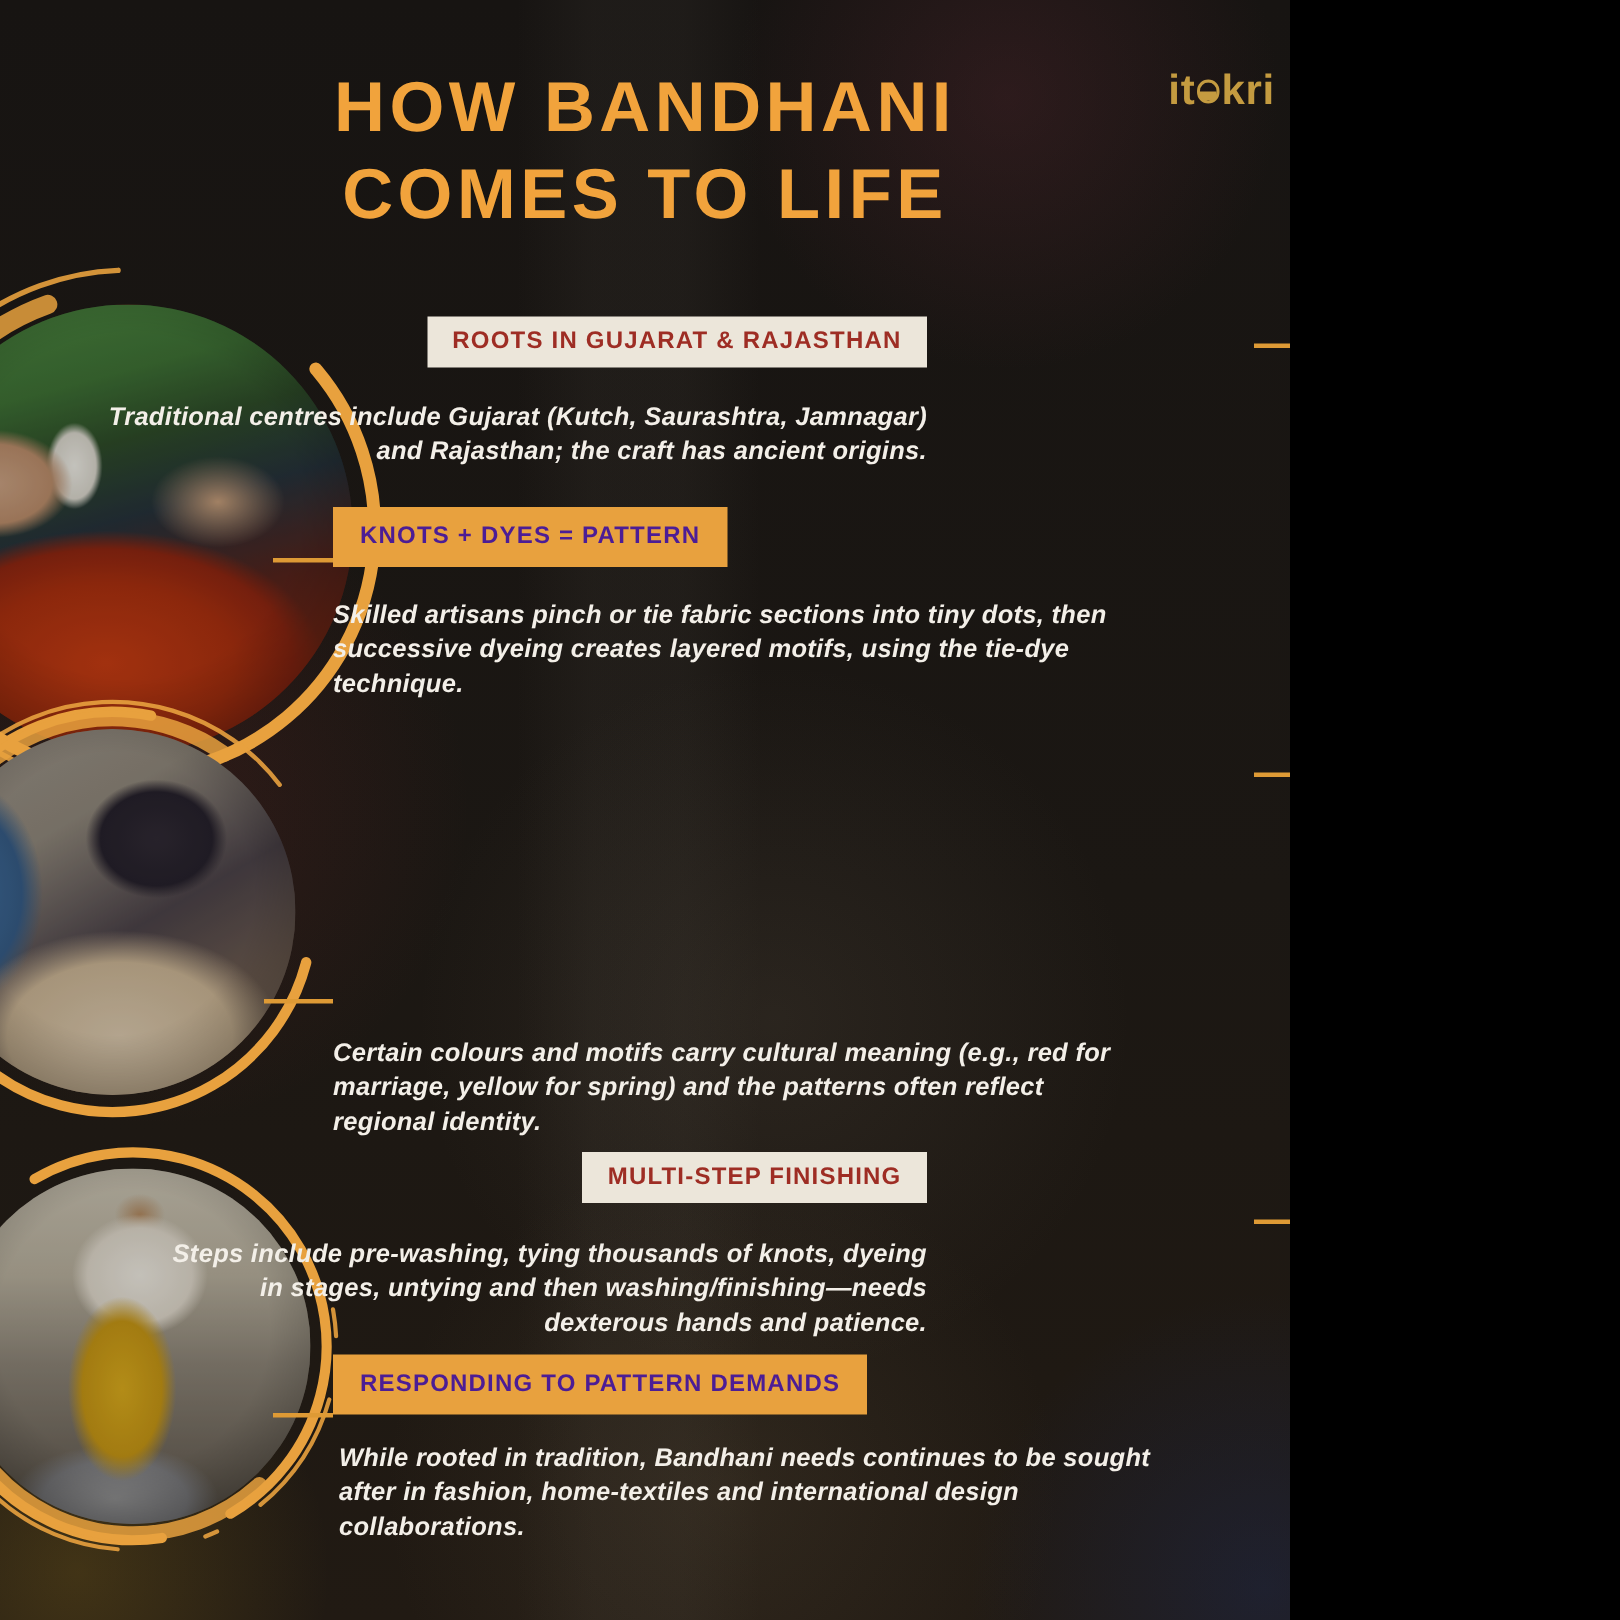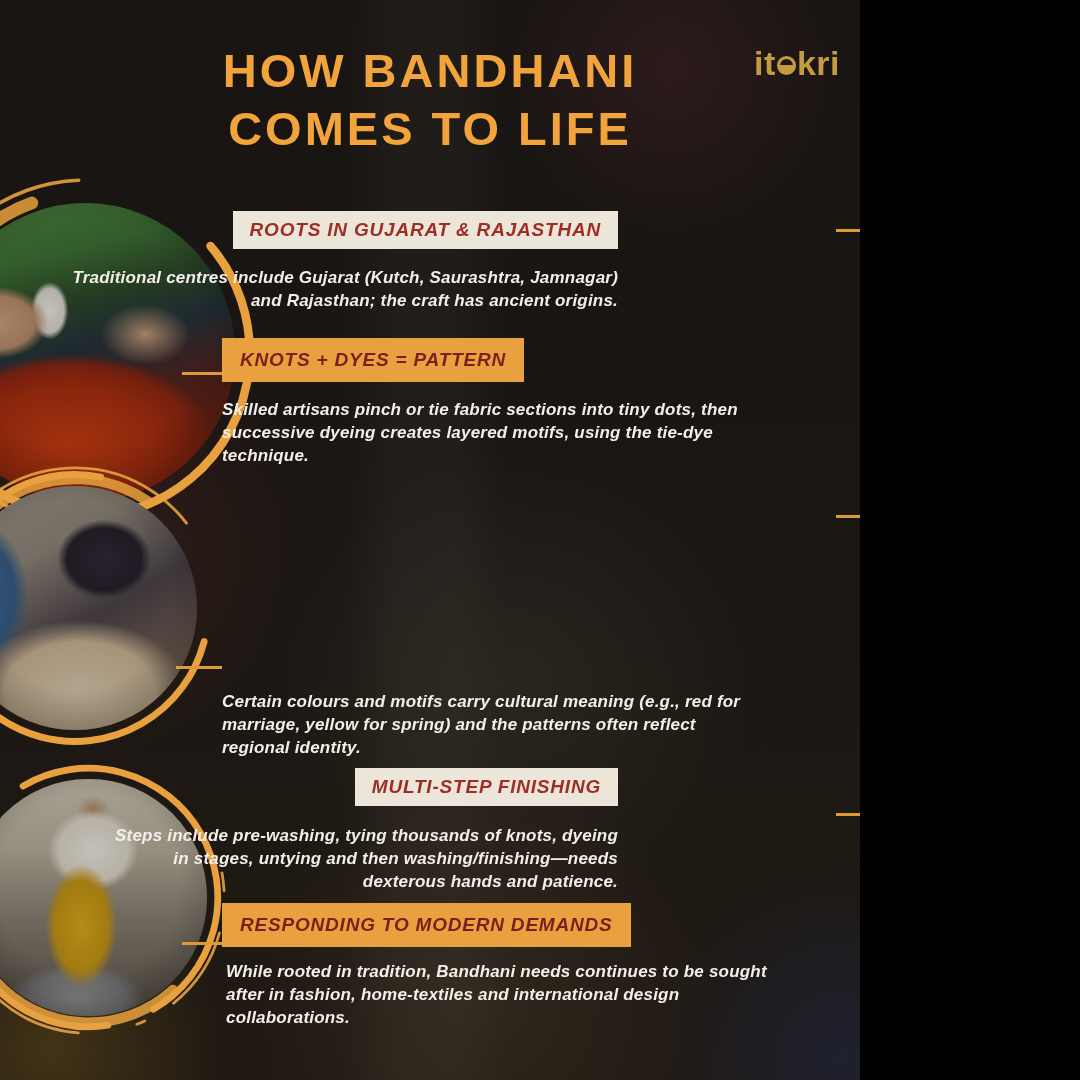--- a/index.html
+++ b/index.html
@@ -12,30 +12,30 @@
       radial-gradient(circle 340px at 60% 63%, rgba(125,112,95,.15), transparent 70%),
       radial-gradient(circle 320px at 56% 92%, rgba(112,96,70,.20), transparent 70%),
       radial-gradient(circle 240px at 6% 97%, rgba(150,118,30,.28), transparent 70%),
       radial-gradient(circle 280px at 98% 98%, rgba(28,44,92,.38), transparent 70%),
       linear-gradient(90deg, transparent 40%, rgba(120,115,105,.08) 46%, rgba(120,115,105,.08) 53%, transparent 59%),
       linear-gradient(180deg,#171412 0%,#1b1713 55%,#211a13 100%);
   }
   
   .title{position:absolute;top:42px;left:0;width:100%;text-align:center;
     color:#F1A33C;font-weight:800;font-size:47px;line-height:58px;letter-spacing:3px;}
-  .logo{position:absolute;top:44px;right:20px;color:#C49B40;font-weight:800;
-    font-size:34px;letter-spacing:.5px;}
+  .logo{position:absolute;top:44px;right:10px;color:#C49B40;font-weight:800;
+    font-size:28px;letter-spacing:.5px;}
   .logo-o{display:inline-block;width:.56em;height:.56em;border-radius:50%;
     border:.09em solid #C49B40;box-sizing:border-box;margin:0 .03em;
     background:linear-gradient(to top,#C49B40 52%,transparent 52%);}
   
-  .label-box{position:absolute;display:inline-block;font-style:italic;font-weight:800;
-    font-size:19px;letter-spacing:.8px;white-space:nowrap;}
+  .label-box{position:absolute;display:inline-block;font-weight:800;
+    font-size:16px;letter-spacing:.8px;white-space:nowrap;}
   .label-box.cream{background:#ECE6DA;color:#9E2D24;padding:8px 17px;}
-  .label-box.orange{background:#E8A13E;color:#7f1d1d;padding:11px 18px;}
+  .label-box.orange{background:#E8A13E;color:#4c1d95;padding:11px 18px;}
   
   .sec-body{position:absolute;color:#F3EFE8;font-weight:700;font-size:17px;
     line-height:23px;letter-spacing:.2px;white-space:pre-line;font-style:italic;}
   .sec-body.right-al{text-align:right;}
   .sec-body.left-al{text-align:left;}
   
   .connector{position:absolute;height:3px;background:#DE9A35;}
   
   .medallion{position:absolute;}
   .ring{position:absolute;inset:0;width:100%;height:100%;overflow:visible;}
@@ -169,19 +169,19 @@
   <div class="sec-body left-al" style="top:690px;left:222px">Certain colours and motifs carry cultural meaning (e.g., red for
 marriage, yellow for spring) and the patterns often reflect
 regional identity.</div>
 
   <div class="label-box cream" style="top:768px;right:242px">MULTI-STEP FINISHING</div>
   <div class="connector" style="top:813px;left:836px;width:50px"></div>
   <div class="sec-body right-al" style="top:824px;right:242px">Steps include pre-washing, tying thousands of knots, dyeing
 in stages, untying and then washing/finishing—needs
 dexterous hands and patience.</div>
 
-  <div class="label-box orange" style="top:903px;left:222px">RESPONDING TO MODERN DEMANDS</div>
+  <div class="label-box orange" style="top:903px;left:222px">RESPONDING TO PATTERN DEMANDS</div>
   <div class="connector" style="top:942px;left:182px;width:40px"></div>
   <div class="sec-body left-al" style="top:960px;left:226px">While rooted in tradition, Bandhani needs continues to be sought
 after in fashion, home-textiles and international design
 collaborations.</div>
 
 </div>
 
 </body></html>

